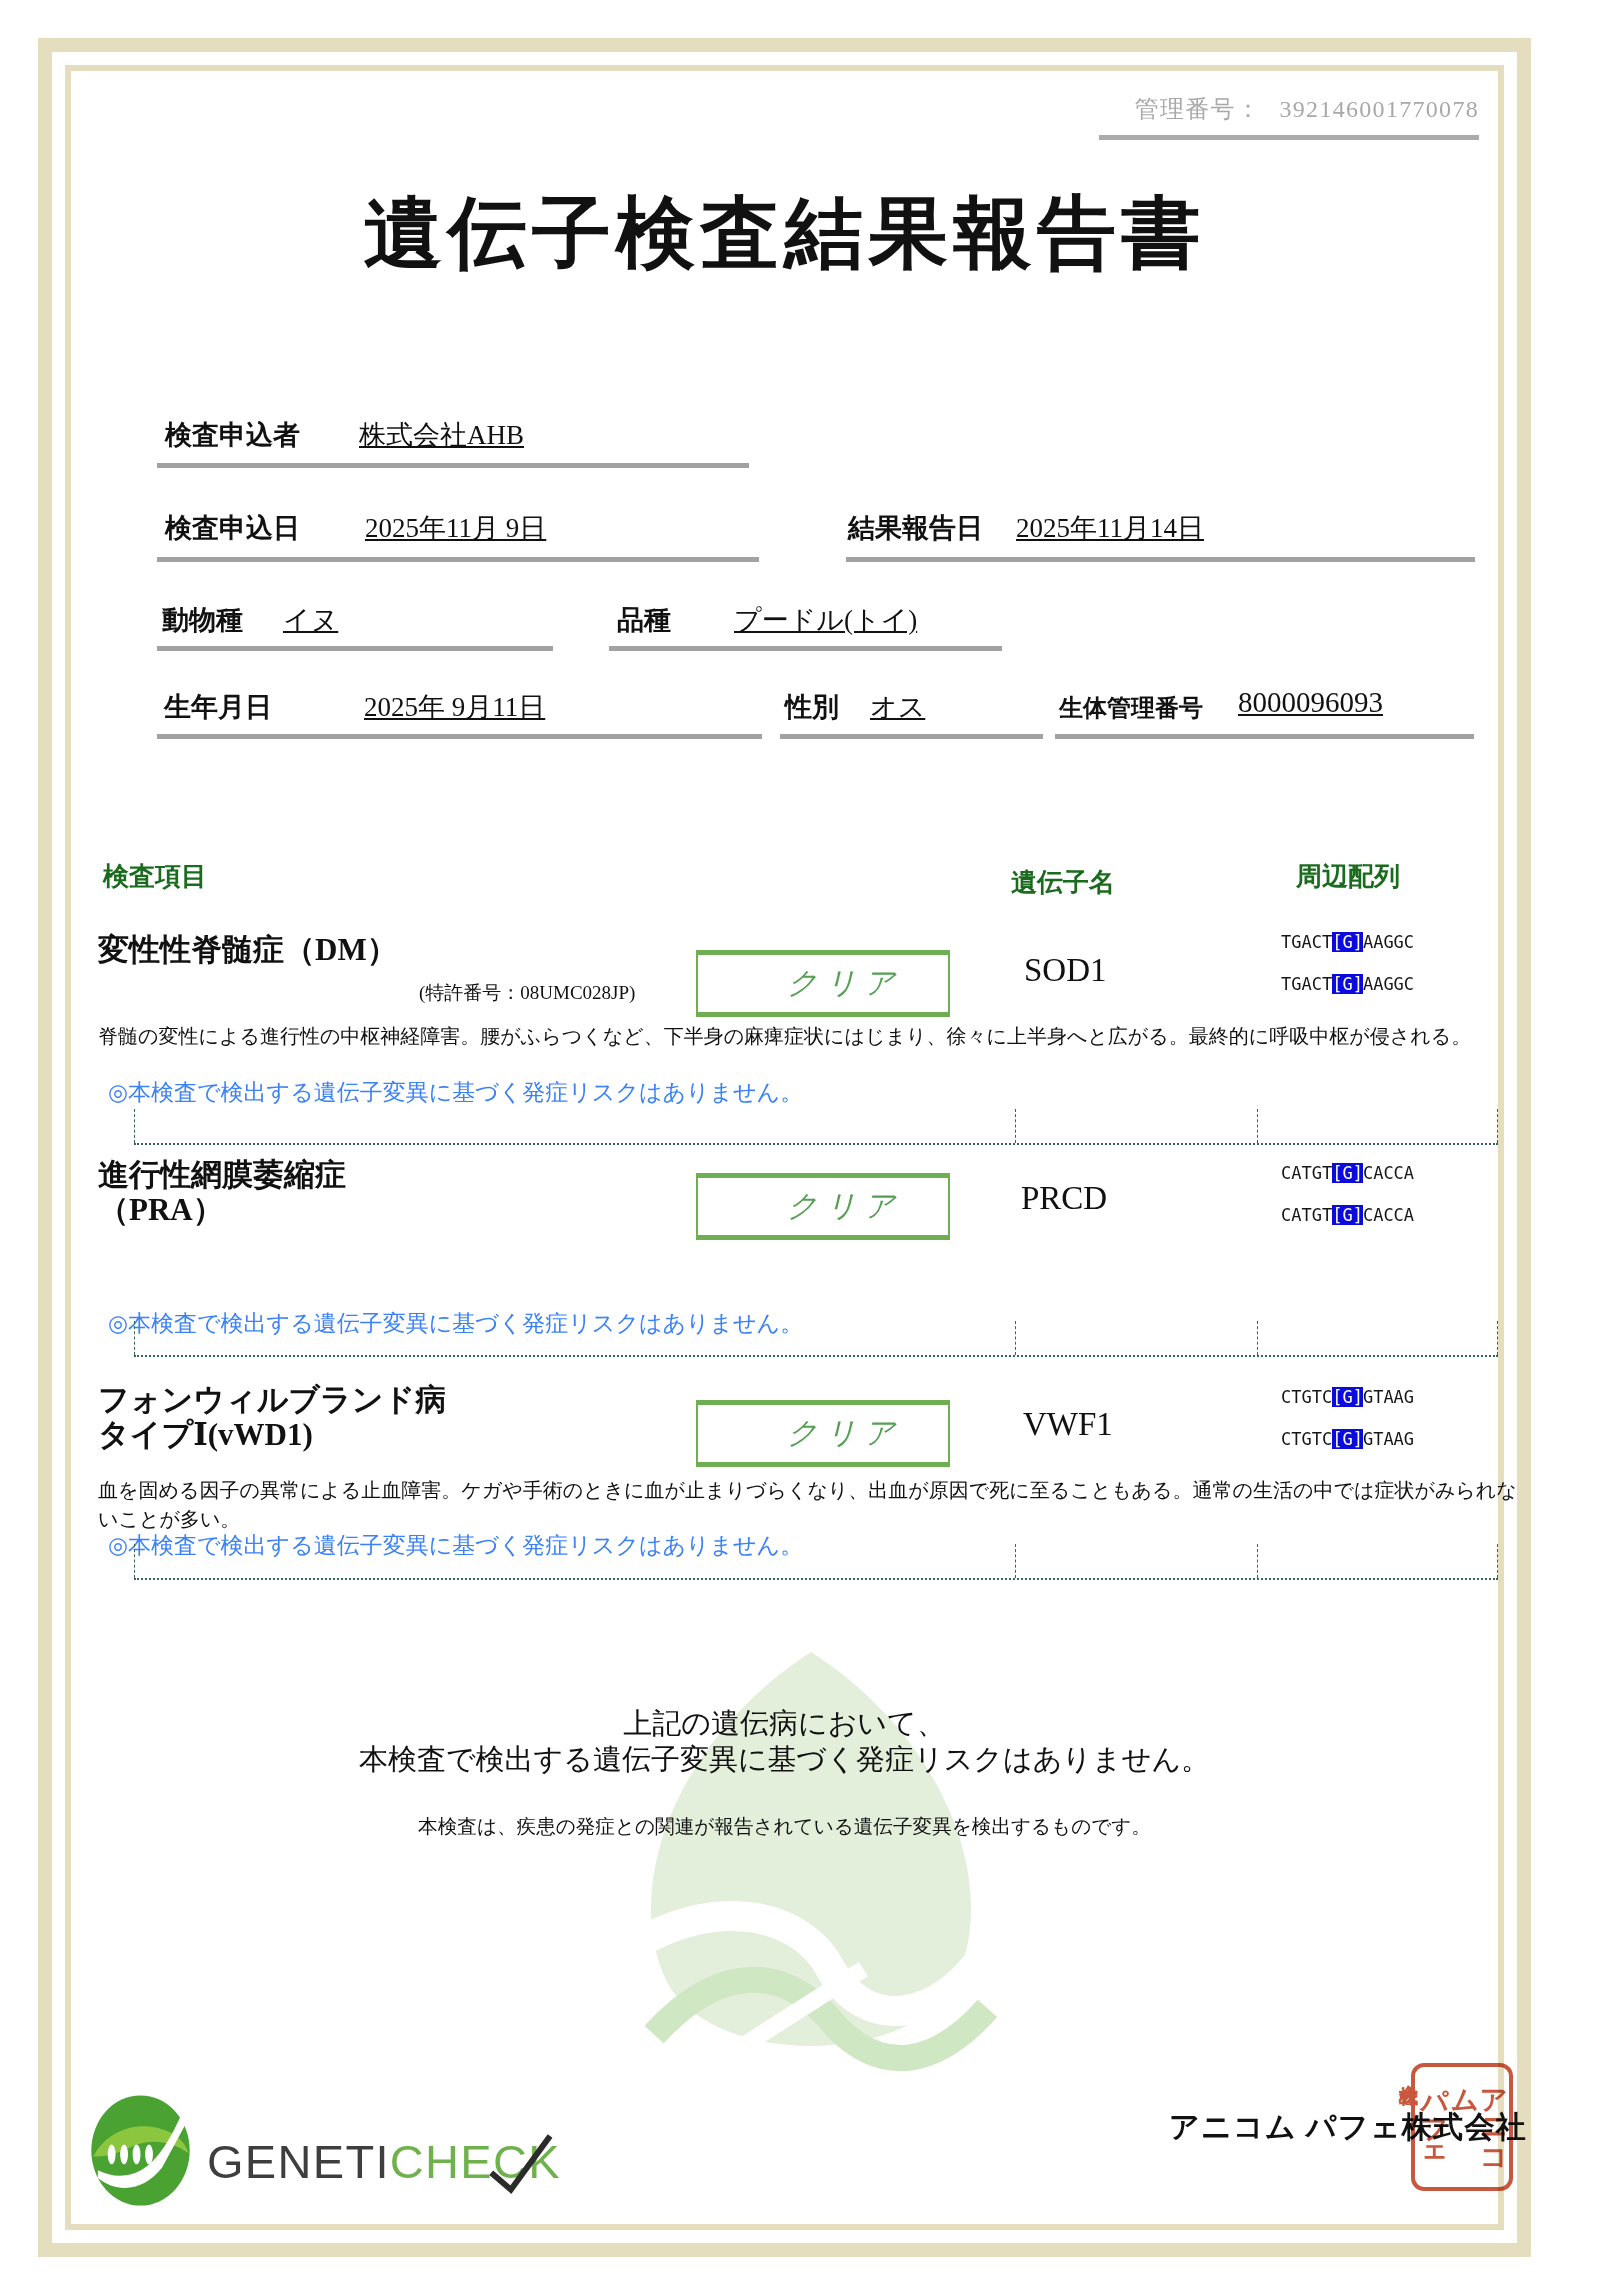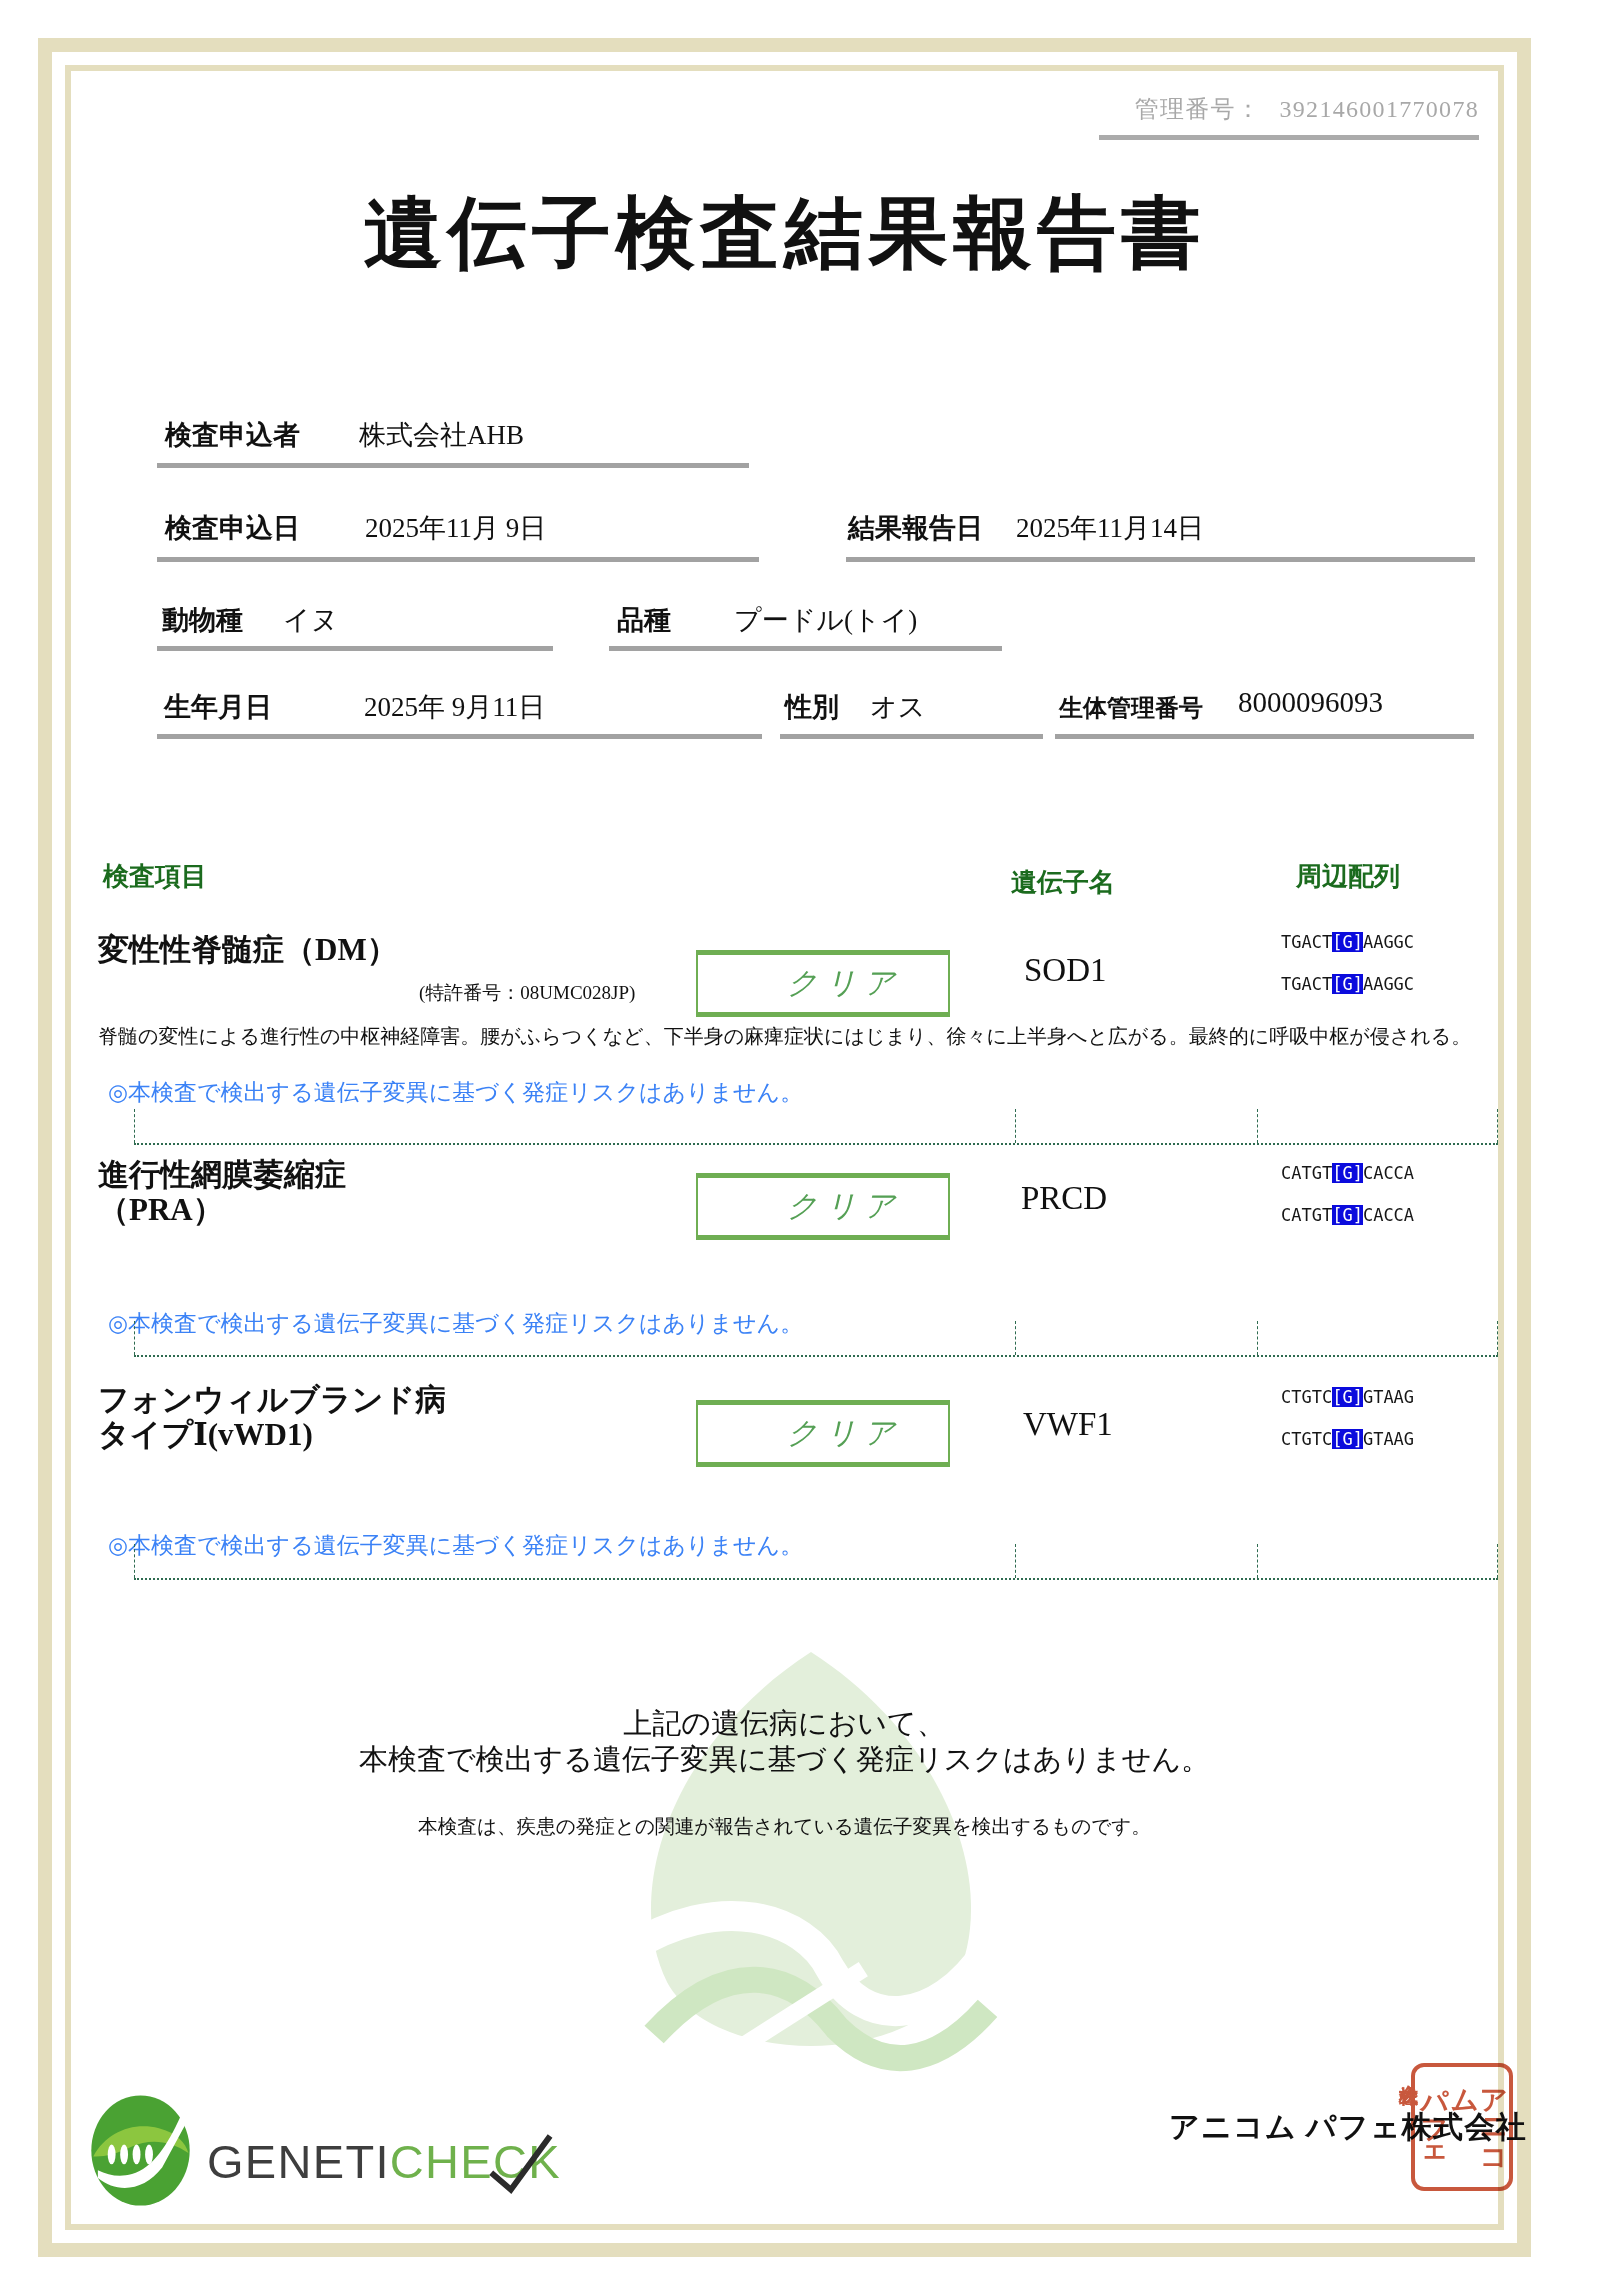--- a/index.html
+++ b/index.html
@@ -9,21 +9,21 @@
   .frame-inner{position:absolute;top:65px;left:65px;right:65px;bottom:65px;border:6.5px solid #e4debe;}
   .abs{position:absolute;line-height:1;}
   
   .mgmt{top:97px;right:90px;color:#a8a8a8;font-size:24px;letter-spacing:1.3px;}
   .mgmt .num{margin-left:18.3px;}
   .mgmt-bar{top:135px;right:90px;width:380px;height:4.6px;background:#ababab;}
   
   .title{top:194px;left:0;width:100%;text-align:center;font-size:79px;font-weight:bold;letter-spacing:5.2px;}
   
   .flabel{font-size:27px;font-weight:bold;}
-  .fvalue{font-size:27px;}
+  .fvalue{font-size:27px;text-decoration:underline;}
   .bar{position:absolute;height:4.6px;background:#a2a2a2;}
   
   .thead{font-size:26px;font-weight:bold;color:#1b6b1e;}
   .disease{font-size:31px;font-weight:bold;line-height:35px;}
   .patent{font-size:19px;}
   .clear-btn{position:absolute;left:696px;width:254px;height:67px;border:2.6px solid #6fae53;
              border-top-width:5.9px;border-bottom-width:5.9px;box-sizing:border-box;
              display:flex;align-items:center;justify-content:center;background:#fff;padding-left:44px;}
   .clear-btn span{color:#55a055;font-size:30px;font-style:italic;letter-spacing:7.9px;
                   font-family:"Liberation Sans","DejaVu Sans",sans-serif;}
@@ -146,20 +146,21 @@
   <div class="abs disease" style="left:98px;top:1382px">
     <span>フォンウィルブランド病</span><br>
     <span>タイプⅠ(vWD1)</span>
   </div>
   <div class="clear-btn" style="top:1400px">
     <span>クリア</span>
   </div>
   <div class="abs gene" style="left:1023px;top:1408px">VWF1</div>
   <div class="seq" style="top:1387px"><span>CTGTC</span><span class="hl">[G]</span><span>GTAAG</span></div>
   <div class="seq" style="top:1429px"><span>CTGTC</span><span class="hl">[G]</span><span>GTAAG</span></div>
+  <div class="abs desc" style="top:1476px">血を固める因子の異常による止血障害。ケガや手術のときに血が止まりづらくなり、出血が原因で死に至ることもある。通常の生活の中では症状がみられないことが多い。</div>
   <div class="abs risk" style="top:1534px">◎本検査で検出する遺伝子変異に基づく発症リスクはありません。</div>
   <div class="divider" style="top:1541px">
     <i style="left:0"></i>
       <i style="left:64.6%"></i>
       <i style="left:82.3%"></i>
       <i style="right:0"></i>
   </div>
 
   <svg class="abs watermark" style="left:556px;top:1642px" width="510" height="432" viewBox="0 0 780 660">
     <path d="M390,15 C180,150 100,380 170,520 C240,650 540,650 610,520 C680,380 600,150 390,15 Z" fill="#e3efdb"></path>

